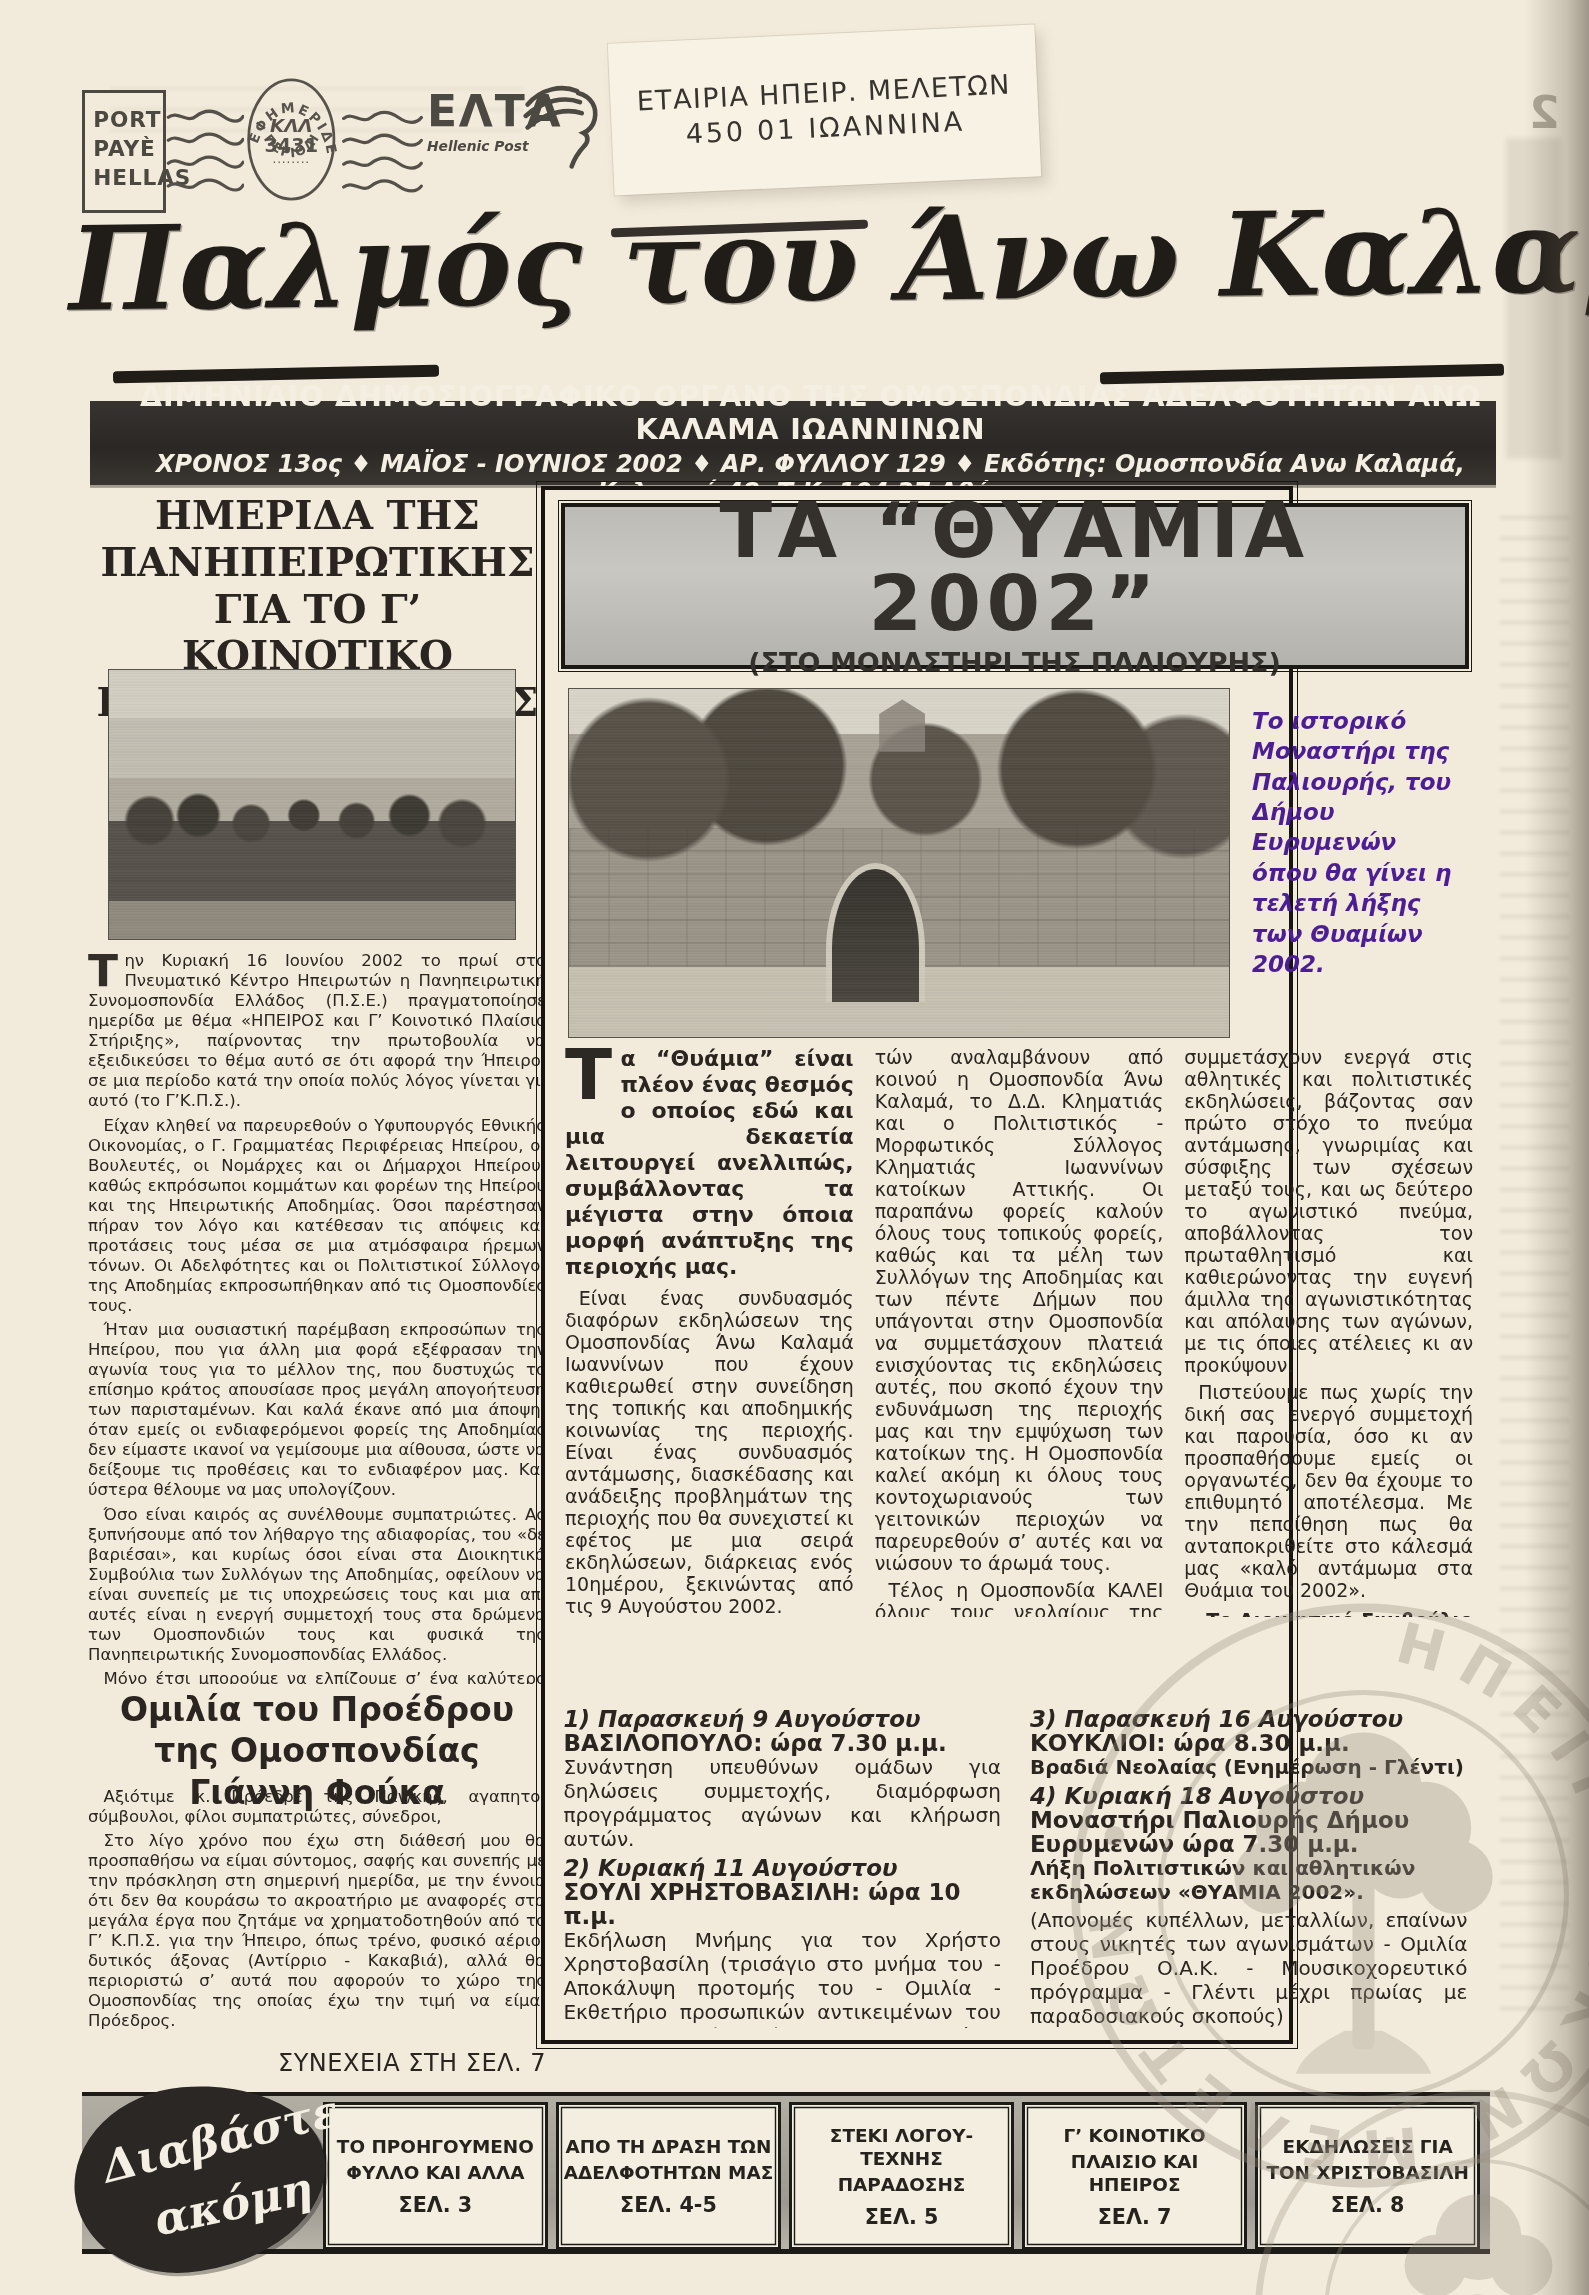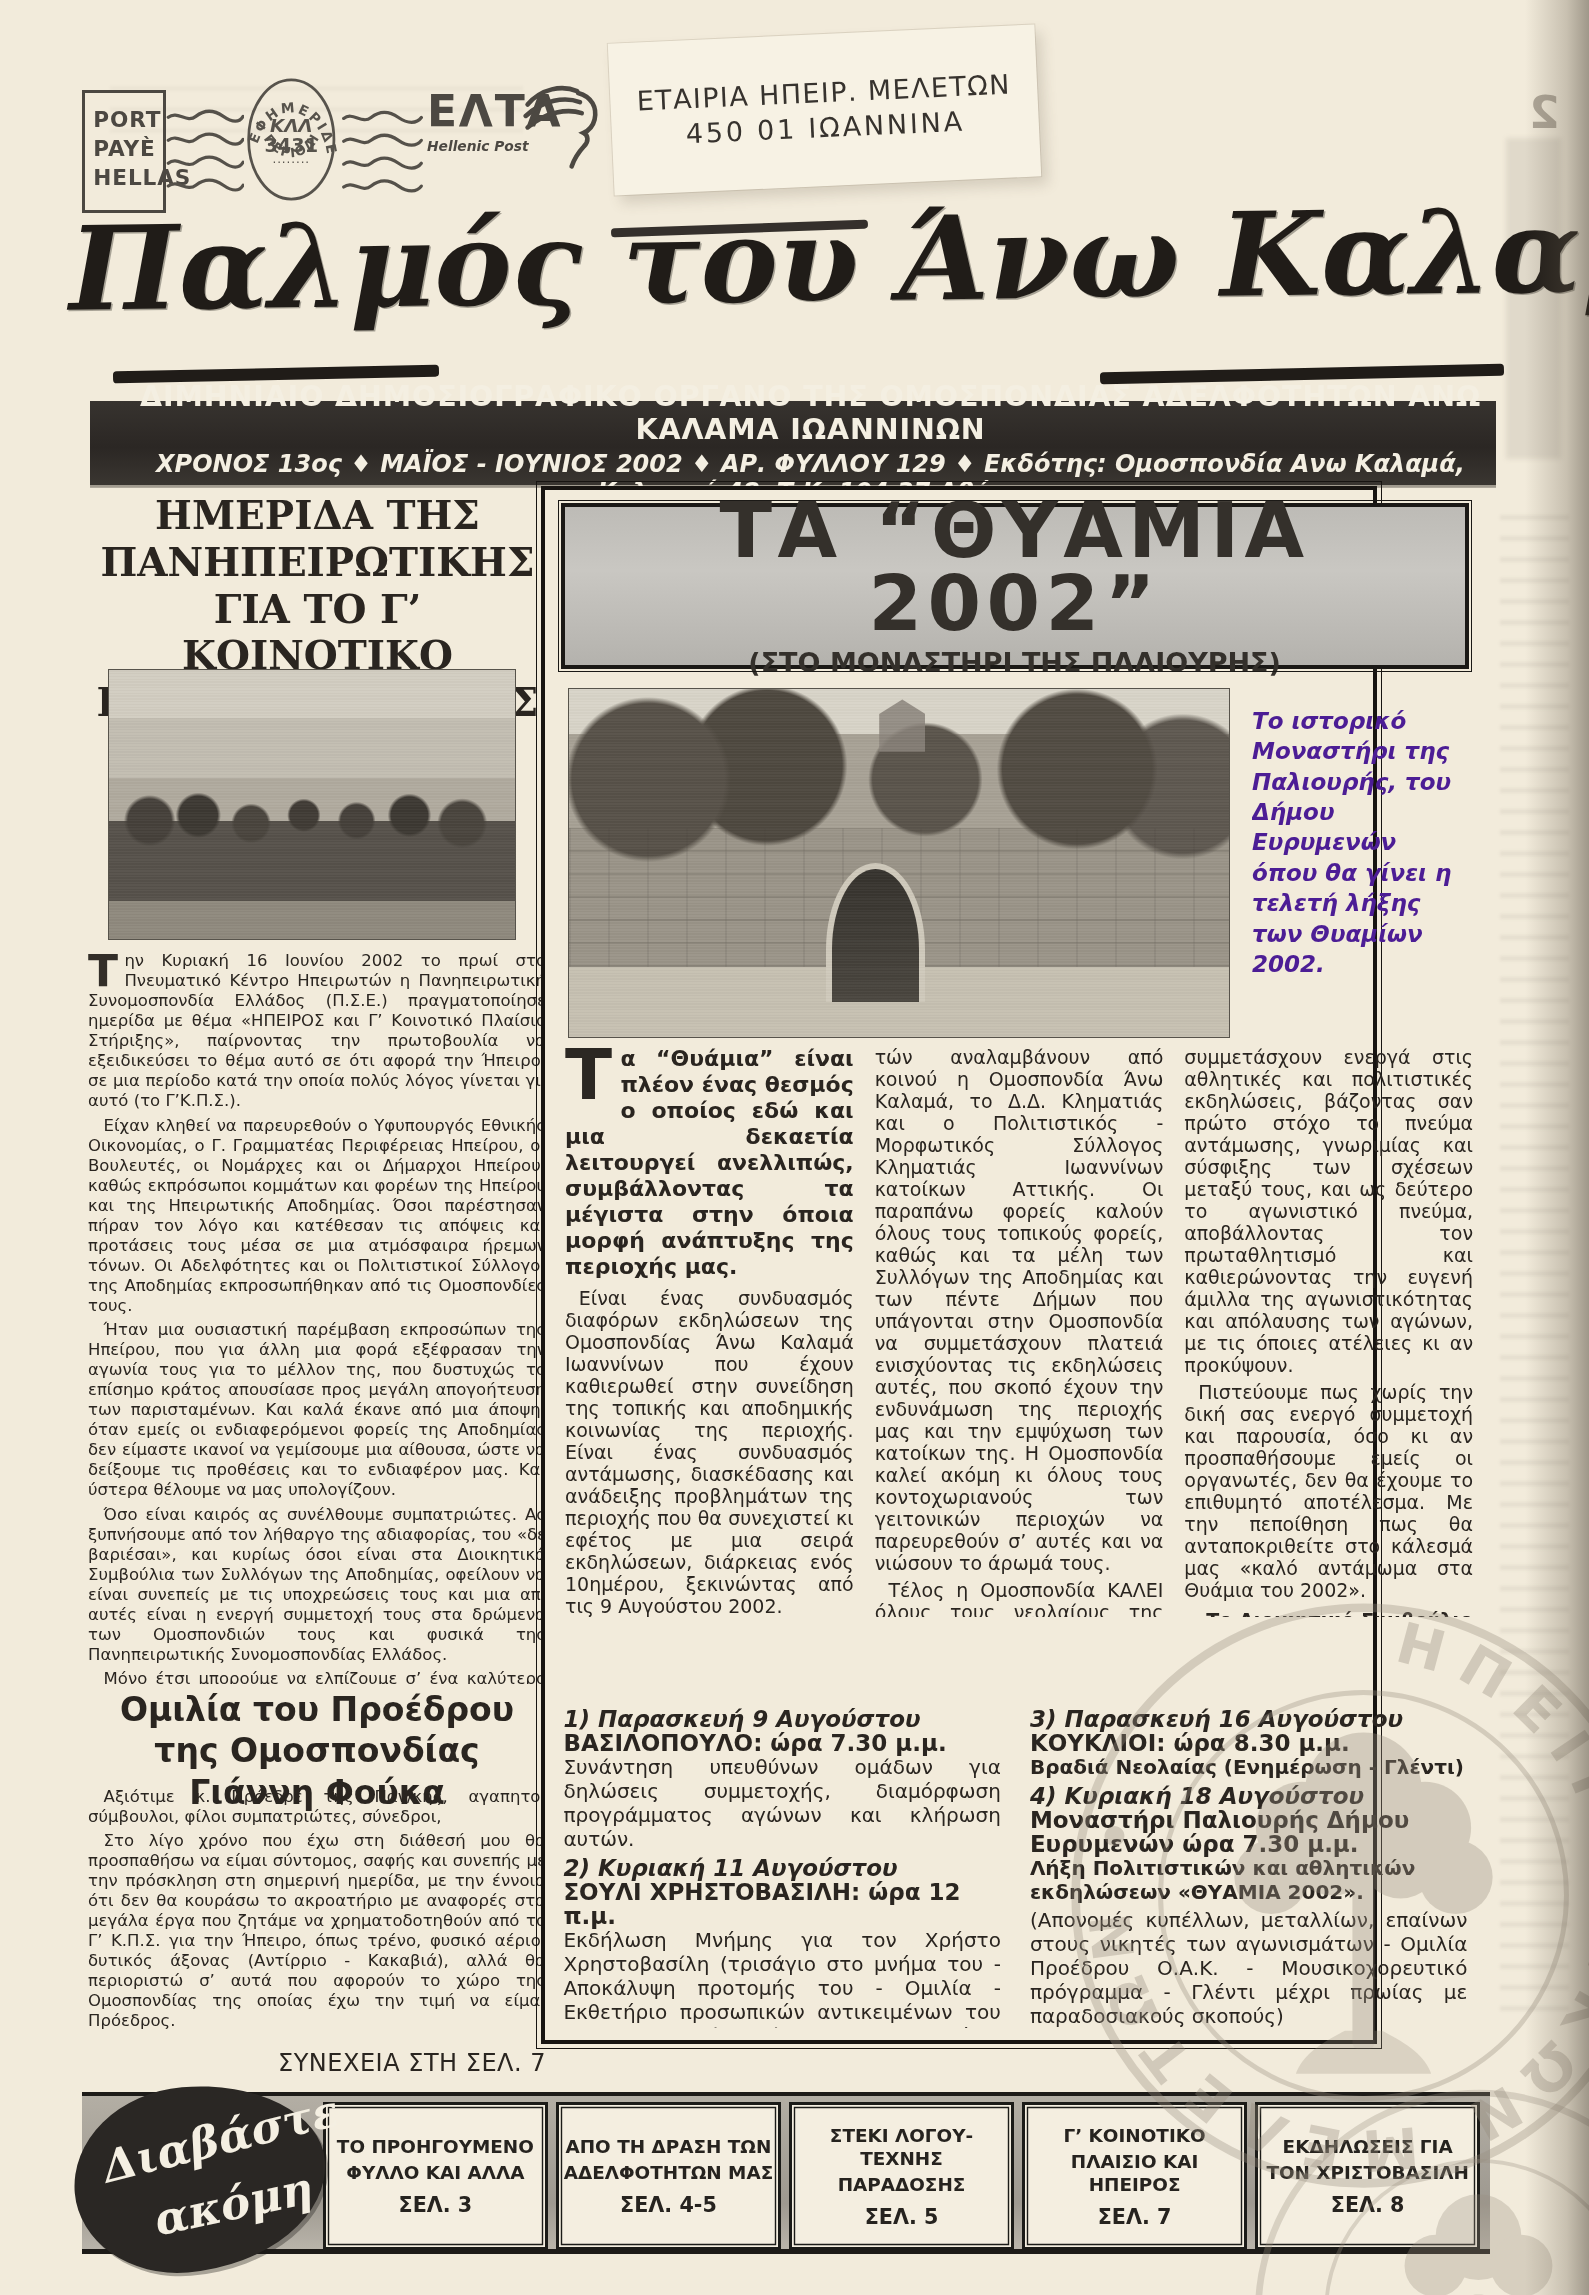--- a/index.html
+++ b/index.html
@@ -86,21 +86,21 @@
   .dropcap { float:left; font-weight:bold; color:#332e28; font-size:44px; line-height:.82; padding:2.8px 6.4px 0 0; }
   .subhead { position:absolute; left:88px; top:1689px; width:458px; text-align:center;
     font-size:33px; font-weight:bold; line-height:1.25; }
   .speech { position:absolute; left:88px; top:1787px; width:458px; height:257px;
     font-size:16.5px; line-height:20px; text-align:justify; overflow:hidden; }
   .speech p { margin-bottom:3.7px; text-indent:15.6px; }
   .continued { position:absolute; left:88px; top:2049px; width:458px; text-align:right;
     font-size:24px; letter-spacing:0.5px; color:#2a2520; }
 
   
-  .main-box { position:absolute; left:541px; top:486px; width:836px; height:1558px;
+  .main-box { position:absolute; left:541px; top:486px; width:752px; height:1558px;
     border:4.6px solid #171411; outline:1.8px solid #171411; outline-offset:4.1px; background:#f2ebdb; }
   .headline-box { position:absolute; left:15.6px; top:13px; width:908px; height:166px;
     background:linear-gradient(180deg,#bdbbb6,#c9c7c2 40%,#b4b2ad);
     border:4.1px solid #1b1916; outline:1.4px solid #1b1916; outline-offset:2.3px;
     display:flex; flex-direction:column; align-items:center; justify-content:center; gap:6.4px;
     color:#34302b; text-align:center; }
   .headline-box .h1 { font-size:77px; font-weight:bold; letter-spacing:5.5px; line-height:.95; }
   .headline-box .h2 { font-size:45px; font-weight:bold; letter-spacing:0.9px; }
   .headline-box .h3 { font-size:27px; font-weight:bold; }
   .photo-mon { position:absolute; left:23px; top:198px; width:662px; height:350px;
@@ -325,21 +325,21 @@
       </div>
     </div>
 
 
     <div class="program-cols">
       <div class="pcol">
         <div class="ptitle">1) Παρασκευή 9 Αυγούστου</div>
         <div class="pvenue">ΒΑΣΙΛΟΠΟΥΛΟ: ώρα 7.30 μ.μ.</div>
         <div class="pdetails">Συνάντηση υπευθύνων ομάδων για δηλώσεις συμμετοχής, διαμόρφωση προγράμματος αγώνων και κλήρωση αυτών.</div>
         <div class="ptitle">2) Κυριακή 11 Αυγούστου</div>
-        <div class="pvenue">ΣΟΥΛΙ ΧΡΗΣΤΟΒΑΣΙΛΗ: ώρα 12 π.μ.</div>
+        <div class="pvenue">ΣΟΥΛΙ ΧΡΗΣΤΟΒΑΣΙΛΗ: ώρα 10 π.μ.</div>
         <div class="pdetails">Εκδήλωση Μνήμης για τον Χρήστο Χρηστοβασίλη (τρισάγιο στο μνήμα του - Αποκάλυψη προτομής του - Ομιλία - Εκθετήριο προσωπικών αντικειμένων του Χ. Χρηστοβασίλη - Έκθεση ζωγραφικής - μπουφές - παραδοσιακοί χοροί).</div>
       </div>
       <div class="pcol">
         <div class="ptitle">3) Παρασκευή 16 Αυγούστου</div>
         <div class="pvenue">ΚΟΥΚΛΙΟΙ: ώρα 8.30 μ.μ.</div>
         <div class="pdetails bold">Βραδιά Νεολαίας (Ενημέρωση - Γλέντι)</div>
         <div class="ptitle">4) Κυριακή 18 Αυγούστου</div>
         <div class="pvenue">Μοναστήρι Παλιουρής Δήμου Ευρυμενών ώρα 7.30 μ.μ.</div>
         <div class="pdetails bold">Λήξη Πολιτιστικών και αθλητικών εκδηλώσεων «ΘΥΑΜΙΑ 2002».</div>
         <div class="pdetails">(Απονομές κυπέλλων, μεταλλίων, επαίνων στους νικητές των αγωνισμάτων - Ομιλία Προέδρου Ο.Α.Κ. - Μουσικοχορευτικό πρόγραμμα - Γλέντι μέχρι πρωίας με παραδοσιακούς σκοπούς)</div>

